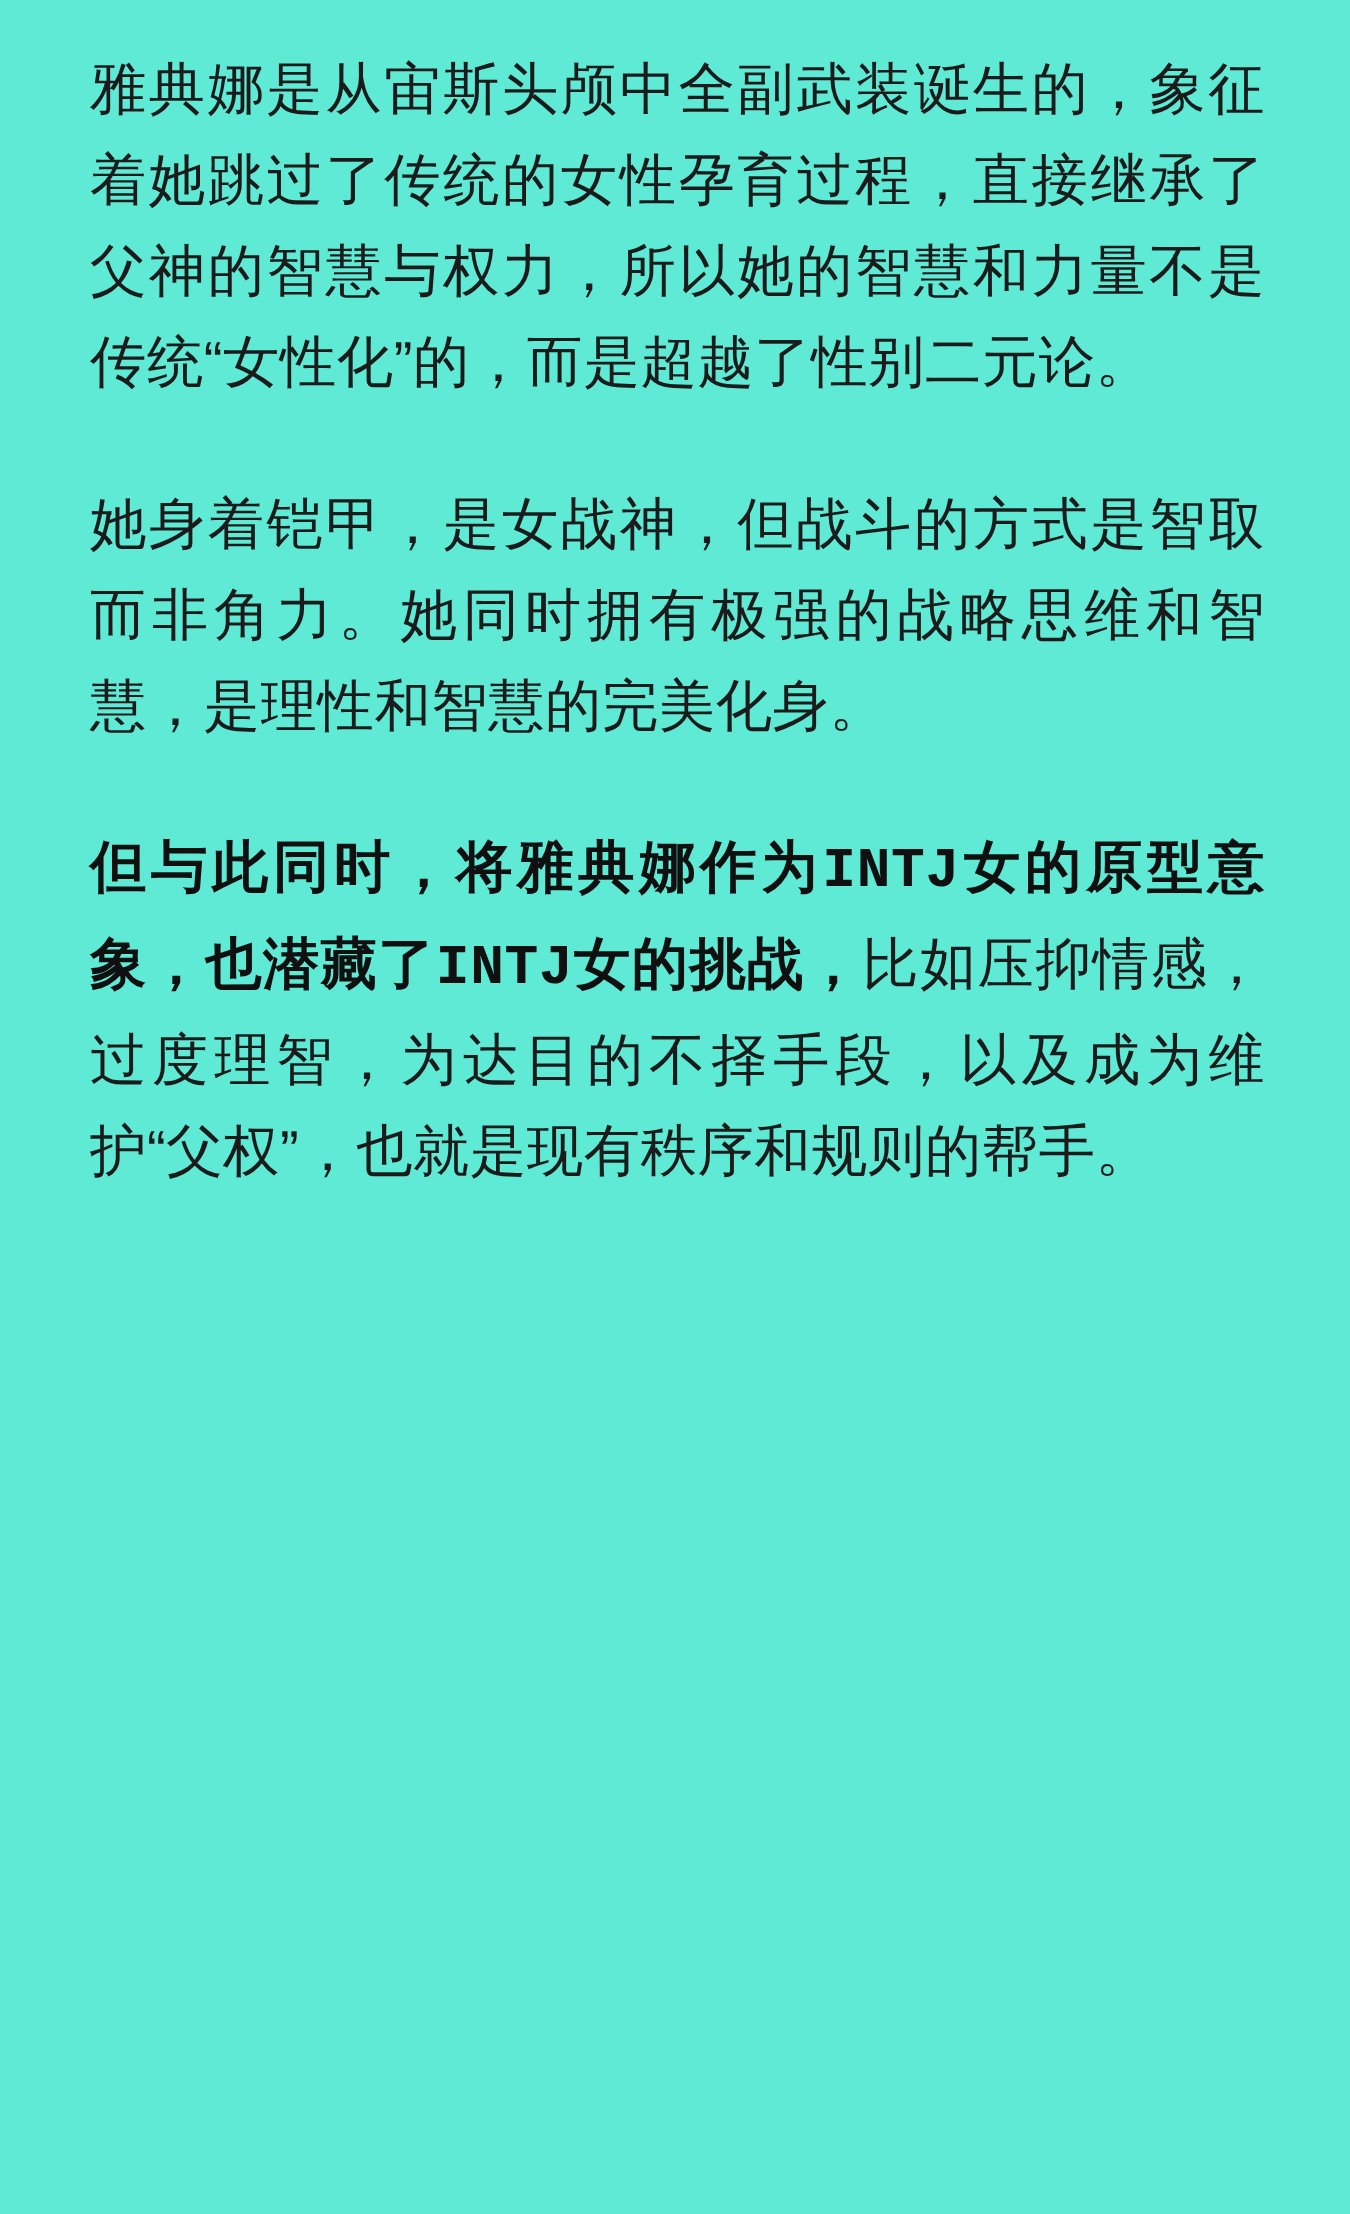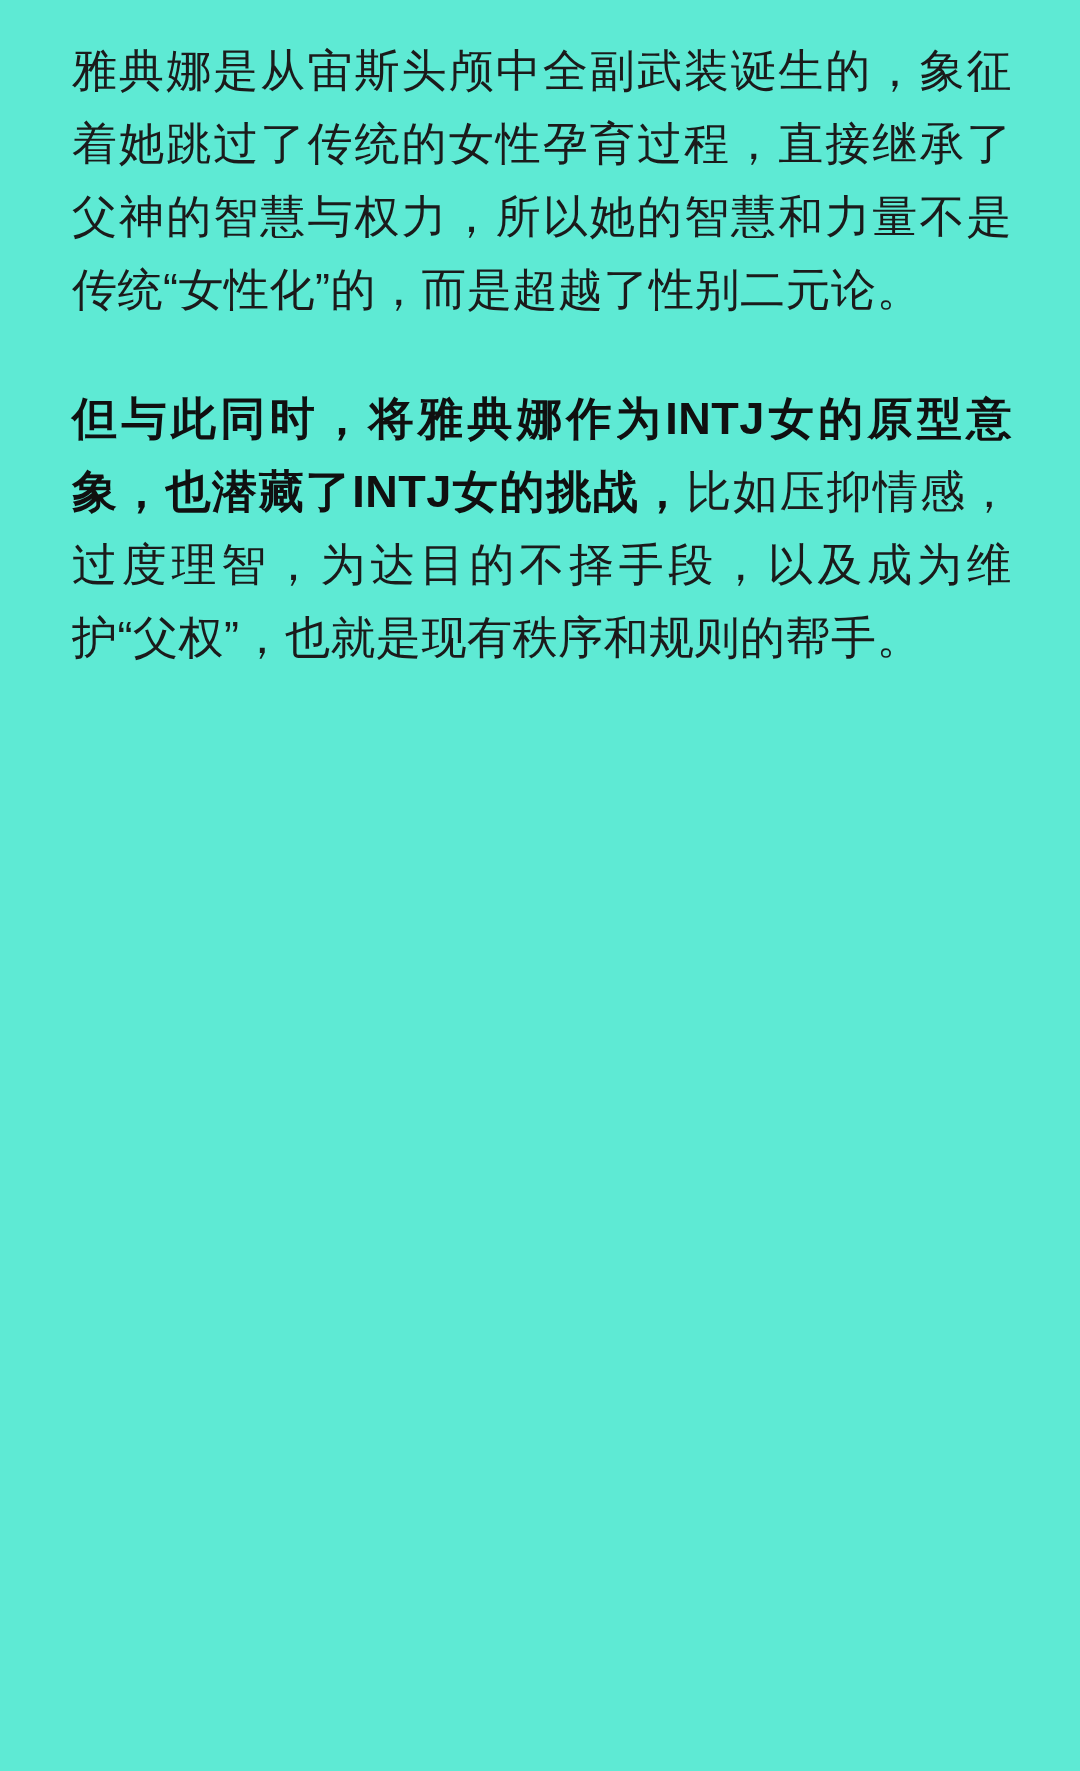--- a/index.html
+++ b/index.html
@@ -35,30 +35,32 @@
   }
   .para:last-child {
     margin-bottom: 0;
   }
   .para.bold-lead b {
     font-weight: 700;
   }
   .para b {
     font-weight: 700;
     color: #101010;
+    font-family: Liberation Mono, monospace;
   }
   .clip-bottom {
     max-height: 235px;
     overflow: hidden;
   }
 </style>
 </head>
 <body>
 
 <div class="page">
 
   <p class="para">雅典娜是从宙斯头颅中全副武装诞生的，象征着她跳过了传统的女性孕育过程，直接继承了父神的智慧与权力，所以她的智慧和力量不是传统“女性化”的，而是超越了性别二元论。</p>
 
+  <p class="para">她身着铠甲，是女战神，但战斗的方式是智取而非角力。她同时拥有极强的战略思维和智慧，是理性和智慧的完美化身。</p>
 
   <p class="para bold-lead"><b>但与此同时，将雅典娜作为INTJ女的原型意象，也潜藏了INTJ女的挑战，</b><span>比如压抑情感，过度理智，为达目的不择手段，以及成为维护“父权”，也就是现有秩序和规则的帮手。</span></p>
 
 
 </div>
 
 </body></html>

